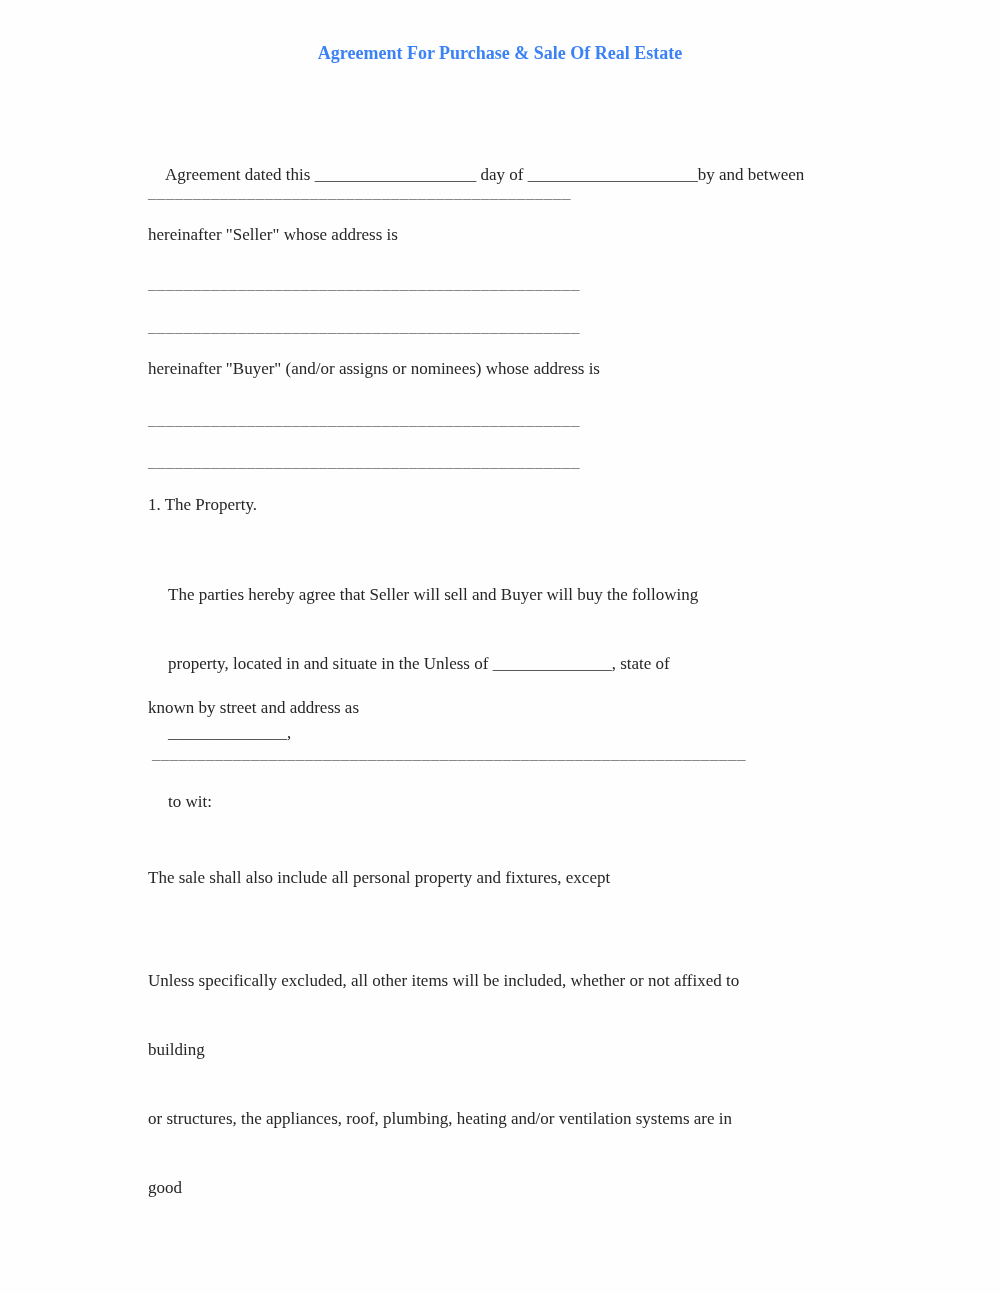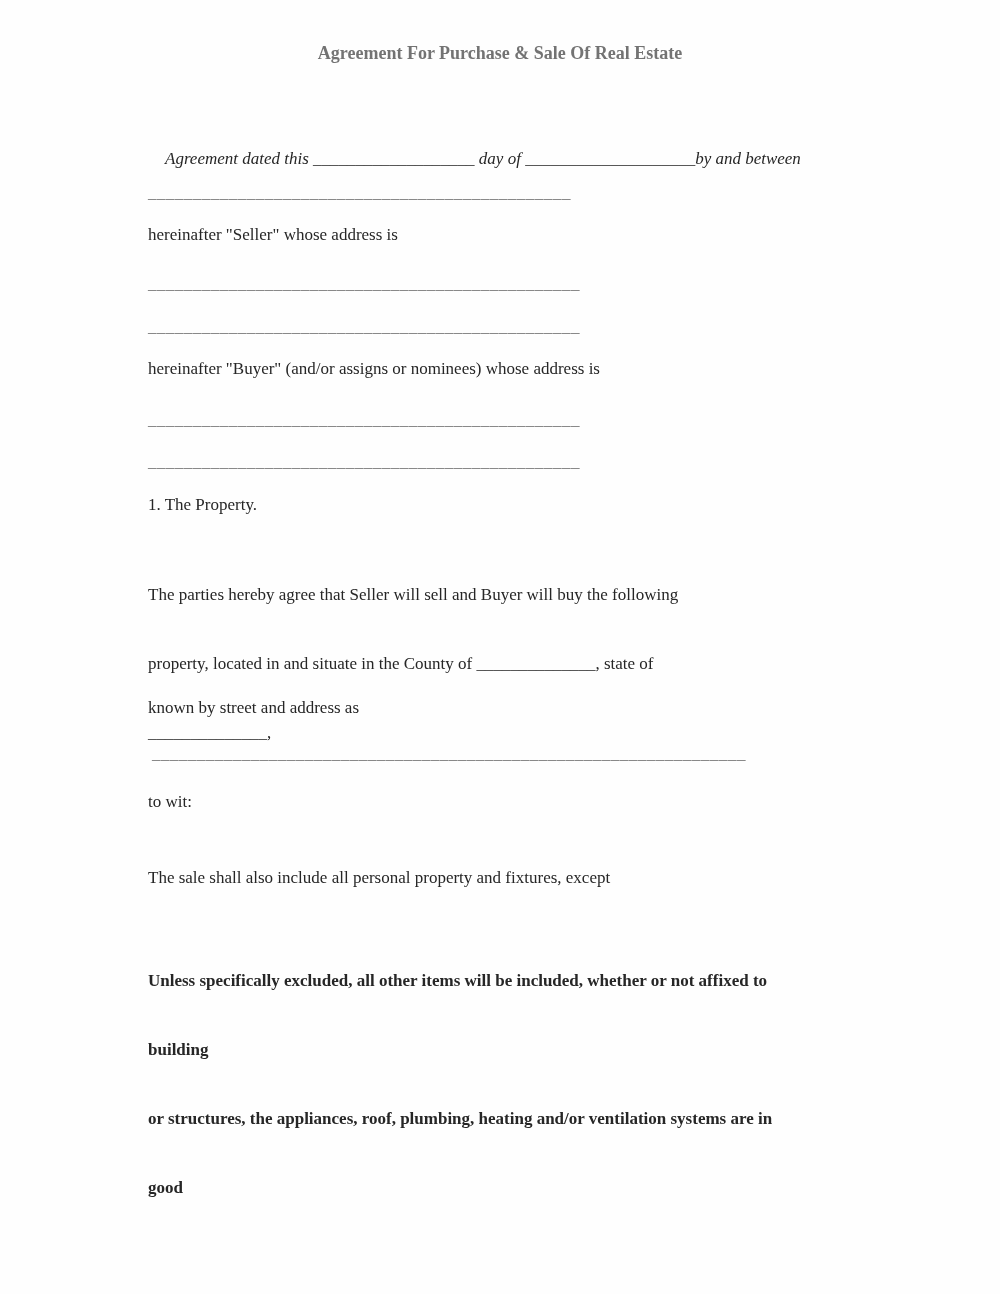--- a/index.html
+++ b/index.html
@@ -19,61 +19,61 @@
     overflow: hidden;
   }
   .abs { position: absolute; white-space: pre-wrap; }
   .doc-title {
     top: 42px;
     left: 0;
     width: 1000px;
     text-align: center;
     font-weight: bold;
     font-size: 18px;
-    color: #737373;
+    color: #3b82f6;
   }
   .lm { left: 148px; }
   .rule {
     color: #757575;
     letter-spacing: 0.5px;
   }
   .blank-inline {
     color: #3a3a3a;
   }
-  .par div { min-height: 23px; }
-  .exclusion div { min-height: 23px; font-weight: bold; }
+  .par div { min-height: 23px; margin-left: 20px; }
+  .exclusion div { min-height: 23px; }
 </style>
 </head>
 <body>
 
 <div class="page">
 
   <div class="abs doc-title">Agreement For Purchase &amp; Sale Of Real Estate</div>
 
-  <div class="abs lm" style="top:124px; width:760px;font-style:italic;">
+  <div class="abs lm" style="top:140px; width:760px;">
     <span>Agreement dated this </span><span class="blank-inline">___________________</span><span> day of </span><span class="blank-inline">____________________</span><span>by and between</span>
   </div>
 
   <div class="abs lm rule" style="top:181px;font-family:Liberation Serif, serif;">_______________________________________________</div>
 
   <div class="abs lm" style="top:223px;">hereinafter "Seller" whose address is</div>
 
   <div class="abs lm rule" style="top:272px;">________________________________________________</div>
   <div class="abs lm rule" style="top:315px;">________________________________________________</div>
 
   <div class="abs lm" style="top:357px;">hereinafter "Buyer" (and/or assigns or nominees) whose address is</div>
 
   <div class="abs lm rule" style="top:408px;">________________________________________________</div>
   <div class="abs lm rule" style="top:450px;">________________________________________________</div>
 
   <div class="abs lm" style="top:493px;text-align:right;">1. The Property.</div>
 
   <div class="abs lm par" style="top:537px; width:660px;">
     <div>The parties hereby agree that Seller will sell and Buyer will buy the following</div>
-    <div><span>property, located in and situate in the County of </span><span class="blank-inline">______________</span><span>, state of</span></div>
+    <div><span>property, located in and situate in the Unless of </span><span class="blank-inline">______________</span><span>, state of</span></div>
     <div><span class="blank-inline">______________</span><span>,</span></div>
     <div>to wit:</div>
   </div>
 
   <div class="abs lm" style="top:696px;">known by street and address as</div>
 
   <div class="abs rule" style="left:152px; top:742px;">__________________________________________________________________</div>
 
   <div class="abs lm" style="top:866px;">The sale shall also include all personal property and fixtures, except</div>
 

